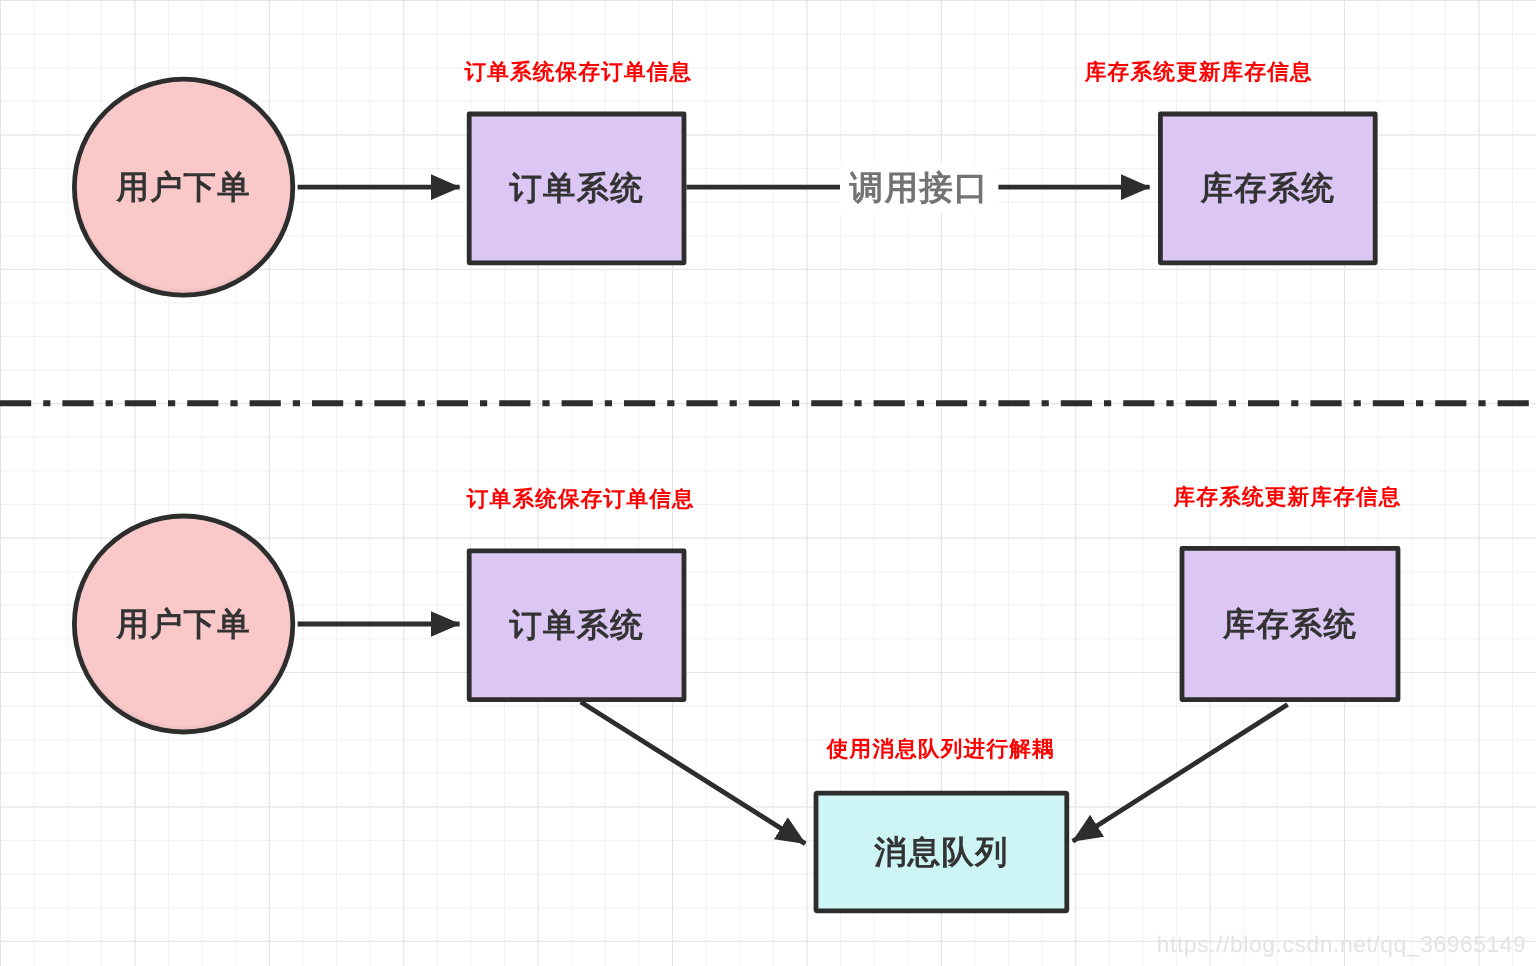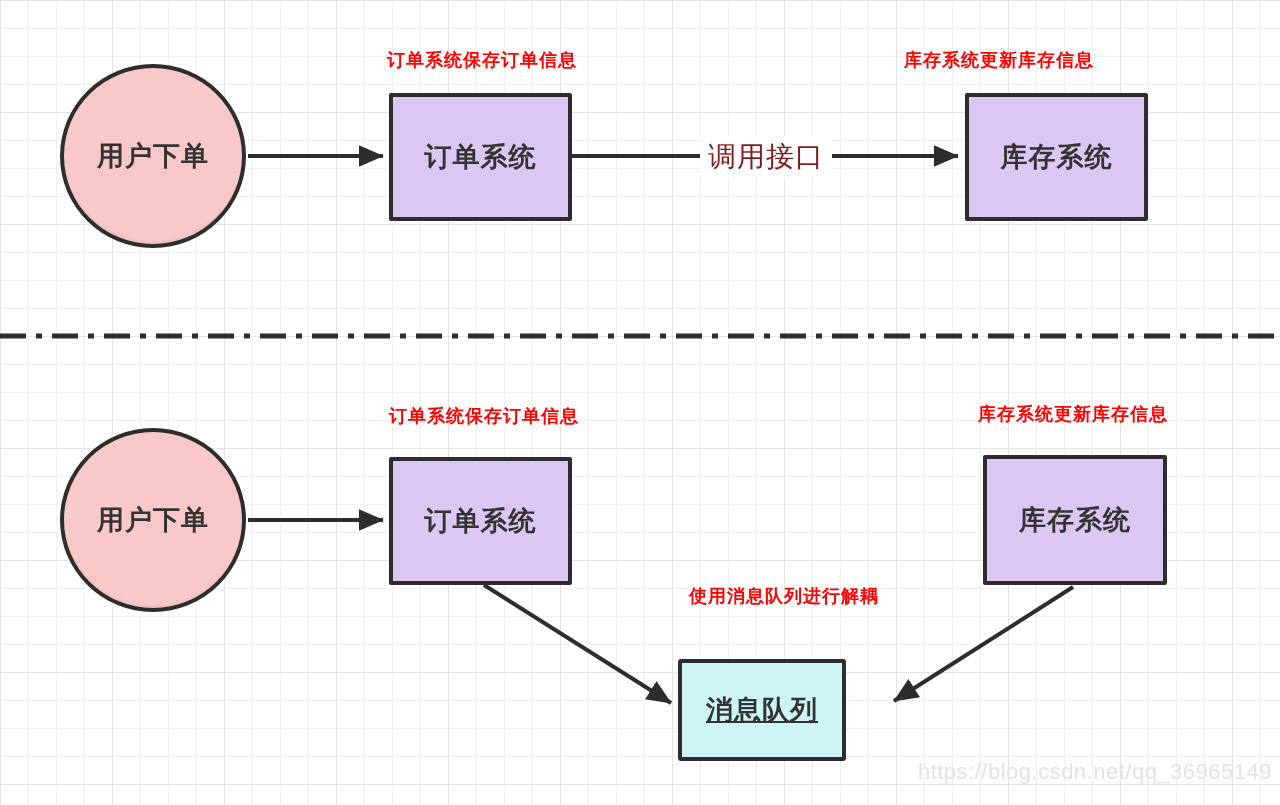--- a/index.html
+++ b/index.html
@@ -66,33 +66,33 @@
     font-weight: bold;
     white-space: nowrap;
     letter-spacing: 1px;
   }
 
   .edge-label {
     position: absolute;
     transform: translate(-50%, -50%);
     background: #ffffff;
     padding: 2px 8px;
-    color: #7f1d1d;
+    color: #737373;
     font-size: 28px;
-    font-weight: normal;
+    font-weight: bold;
     white-space: nowrap;
     letter-spacing: 1px;
   }
 
   .watermark {
     position: absolute;
     right: 8px;
-    bottom: 20px;
+    bottom: 6px;
     color: #e3e3e6;
-    font-size: 22px;
+    font-size: 19px;
     letter-spacing: 0.5px;
     white-space: nowrap;
   }
 </style>
 </head>
 <body>
 
 <div class="canvas">
 
   <svg class="connector-layer" width="1280" height="805" viewBox="0 0 1280 805" xmlns="http://www.w3.org/2000/svg">
@@ -130,19 +130,19 @@
   <div class="node circle" style="left:60px; top:428px;">用户下单</div>
 
   <div class="annotation" style="left:484px; top:404px;">订单系统保存订单信息</div>
 
   <div class="node box" style="left:389px; top:457px; width:183px; height:128px;">订单系统</div>
 
   <div class="annotation" style="left:1073px; top:402px;">库存系统更新库存信息</div>
 
   <div class="node box" style="left:983px; top:455px; width:184px; height:130px;">库存系统</div>
 
-  <div class="annotation" style="left:784px; top:584px;">使用消息队列进行解耦</div>
+  <div class="annotation" style="left:784px; top:612px;">使用消息队列进行解耦</div>
 
-  <div class="node mq" style="left:678px; top:659px; width:168px; height:102px;text-decoration:underline;">消息队列</div>
+  <div class="node mq" style="left:678px; top:659px; width:213px; height:102px;">消息队列</div>
 
   <div class="watermark">https://blog.csdn.net/qq_36965149</div>
 
 </div>
 
 </body></html>

